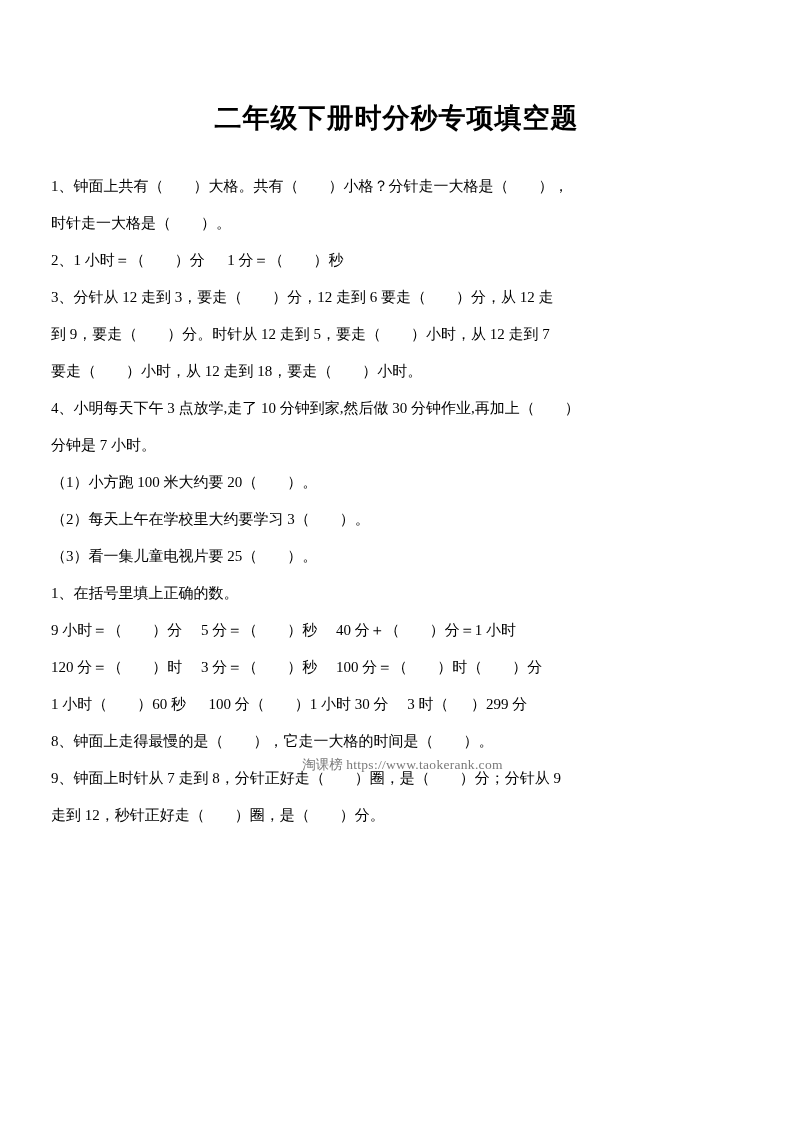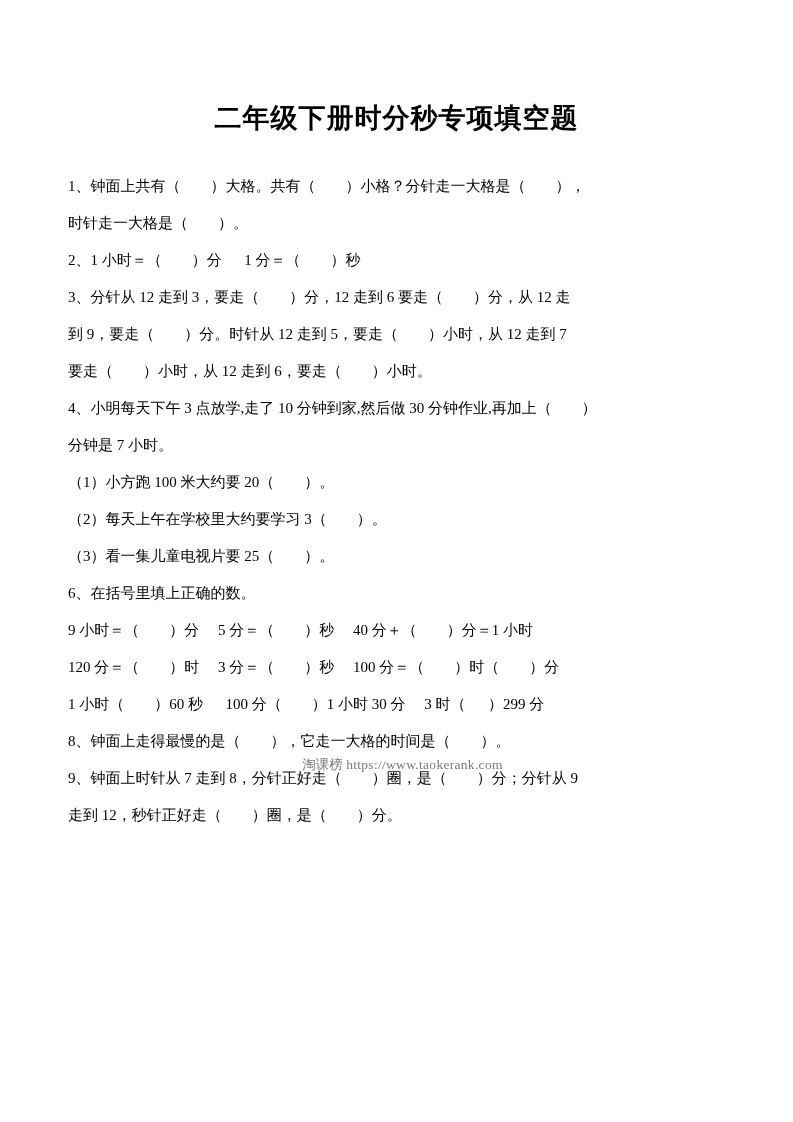--- a/index.html
+++ b/index.html
@@ -12,21 +12,21 @@
     height: 1122px;
     font-family: "Liberation Serif", "DejaVu Serif", serif;
     color: #000000;
     position: relative;
     overflow: hidden;
   }
   .page {
     width: 793px;
     height: 810px;
     box-sizing: border-box;
-    padding: 0 68px;
+    padding: 0 51px;
     position: relative;
   }
   .doc-title {
     text-align: center;
     font-family: "DejaVu Sans", "Liberation Sans", sans-serif;
     font-weight: bold;
     font-size: 27px;
     letter-spacing: 1px;
     margin: 0;
     padding-top: 100px;
@@ -77,36 +77,36 @@
       <div class="qline">时针走一大格是（        ）。</div>
     </div>
 
     <div class="q-group">
       <div class="qline">2、1 小时＝（        ）分      1 分＝（        ）秒</div>
     </div>
 
     <div class="q-group">
       <div class="qline">3、分针从 12 走到 3，要走（        ）分，12 走到 6 要走（        ）分，从 12 走</div>
       <div class="qline">到 9，要走（        ）分。时针从 12 走到 5，要走（        ）小时，从 12 走到 7</div>
-      <div class="qline">要走（        ）小时，从 12 走到 6，要走（        ）小时。</div>
+      <div class="qline">要走（        ）小时，从 12 走到 18，要走（        ）小时。</div>
     </div>
 
     <div class="q-group">
       <div class="qline">4、小明每天下午 3 点放学,走了 10 分钟到家,然后做 30 分钟作业,再加上（        ）</div>
       <div class="qline">分钟是 7 小时。</div>
     </div>
 
     <div class="q-group">
       <div class="qline indent">（1）小方跑 100 米大约要 20（        ）。</div>
       <div class="qline indent">（2）每天上午在学校里大约要学习 3（        ）。</div>
       <div class="qline indent">（3）看一集儿童电视片要 25（        ）。</div>
     </div>
 
     <div class="q-group">
-      <div class="qline">6、在括号里填上正确的数。</div>
+      <div class="qline">1、在括号里填上正确的数。</div>
       <div class="qline">9 小时＝（        ）分     5 分＝（        ）秒     40 分＋（        ）分＝1 小时</div>
       <div class="qline">120 分＝（        ）时     3 分＝（        ）秒     100 分＝（        ）时（        ）分</div>
     </div>
 
     <div class="q-group">
       <div class="qline">1 小时（        ）60 秒      100 分（        ）1 小时 30 分     3 时（      ）299 分</div>
     </div>
 
     <div class="q-group">
       <div class="qline">8、钟面上走得最慢的是（        ），它走一大格的时间是（        ）。</div>

